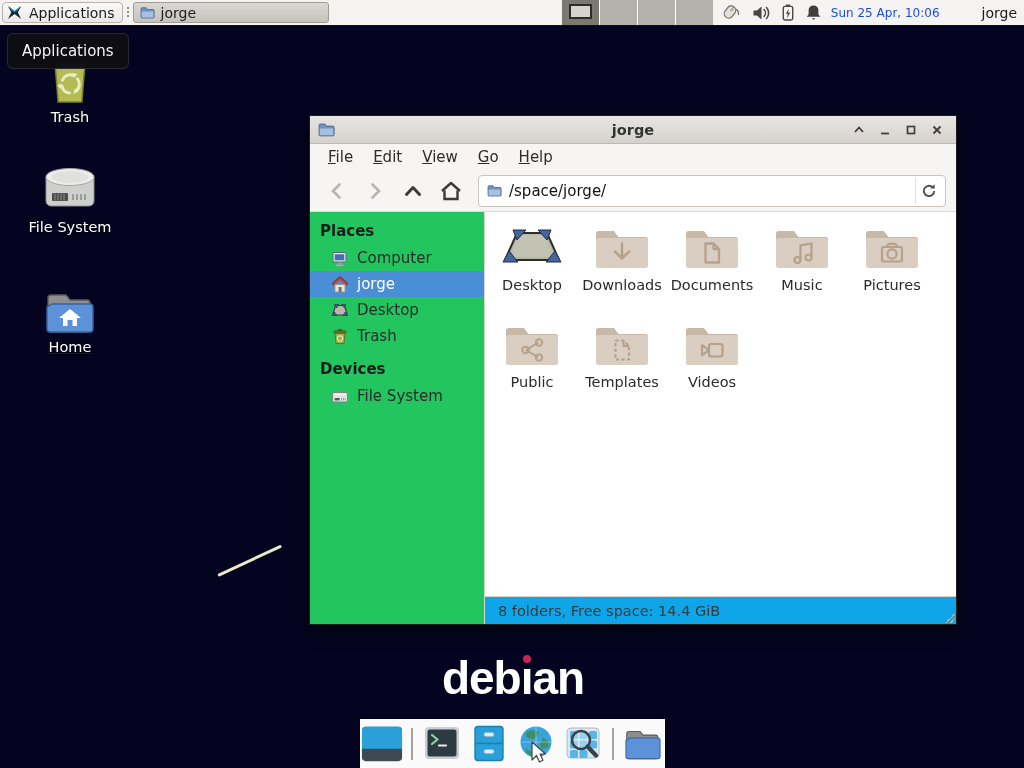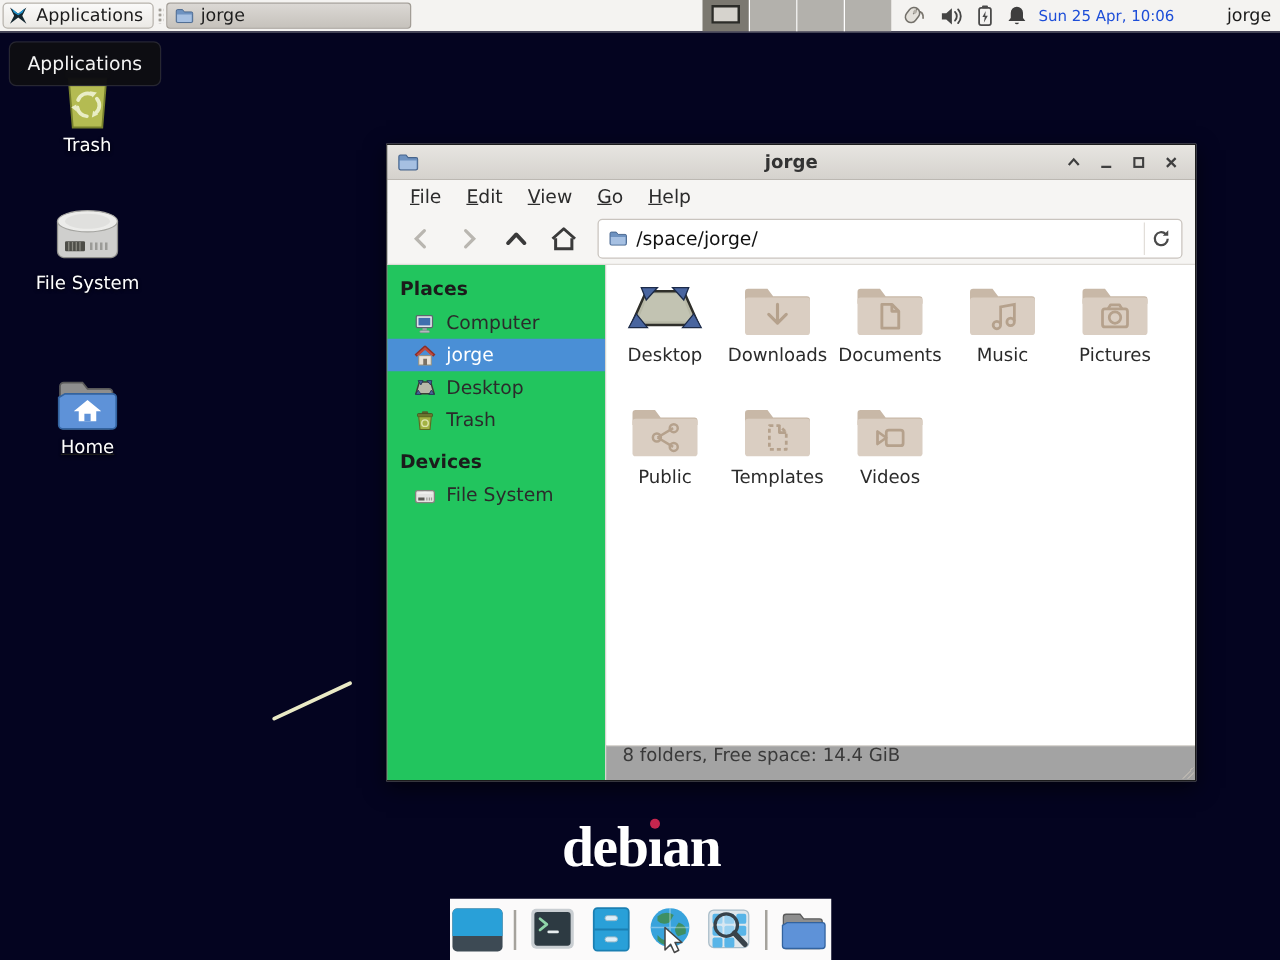--- a/index.html
+++ b/index.html
@@ -37,29 +37,29 @@
   .tooltip{position:absolute;left:7px;top:33px;padding:8px 14px;
     background:rgba(13,13,18,.97);border:1px solid rgba(90,90,110,.35);
     border-radius:6px;color:#f4f4f4;font-size:15px;z-index:40;}
 
   
   .desk-icon{position:absolute;width:92px;text-align:center;z-index:5;}
   .desk-icon .lbl{display:block;margin-top:4px;color:#fff;font-size:14.5px;
     text-shadow:0 1px 3px rgba(0,0,0,.9);}
   #desk-trash{left:24px;top:49px;}
   #desk-fs{left:24px;top:163px;}
-  #desk-home{left:24px;top:300px;text-decoration:underline;}
+  #desk-home{left:24px;top:289px;text-decoration:underline;}
 
   
   .artifact{position:absolute;left:218px;top:574px;width:70px;height:3px;
     background:#eaeac6;transform:rotate(-25deg);transform-origin:0 50%;border-radius:2px;}
 
   
   .wordmark{position:absolute;left:428px;top:655px;width:170px;text-align:center;
-    font-family:Liberation Serif, serif;font-weight:600;
+    font-family:Liberation Sans, sans-serif;font-weight:600;
     font-size:46px;color:#fff;letter-spacing:-1px;line-height:1;}
   .wordmark .di{position:relative;}
   .wordmark .di::after{content:'';position:absolute;left:2px;top:3px;width:8px;height:8px;
     border-radius:50%;background:#c4264e;}
 
   
   .window{position:absolute;left:309px;top:115px;width:648px;height:510px;
     background:#f6f5f3;border:1px solid #1d1d1d;box-sizing:border-box;
     box-shadow:0 5px 16px rgba(0,0,0,.6);display:flex;flex-direction:column;z-index:10;}
   .titlebar{height:27px;background:linear-gradient(#e7e5e1,#d5d2cd);
@@ -89,22 +89,22 @@
   .side-h{font-weight:bold;font-size:15px;color:#1b1b1b;padding:4px 0 5px 10px;}
   .side-row{display:flex;align-items:center;gap:8px;height:26px;padding-left:21px;
     font-size:15px;color:#2b2b2b;}
   .side-row.sel{background:#4a8fd6;color:#fff;}
   .right-col{flex:1;display:flex;flex-direction:column;min-width:0;}
   .filearea{flex:1;background:#fff;display:flex;flex-wrap:wrap;align-content:flex-start;
     padding:12px 0 0 2px;}
   .fitem{width:90px;height:97px;text-align:center;}
   .fitem svg{display:block;margin:0 auto;}
   .fitem .flbl{display:block;margin-top:3px;font-size:14.5px;color:#2b2b2b;}
-  .statusbar{height:27px;background:#a3a3a3;border-top:1px solid #d9d6d1;
-    display:flex;padding-left:13px;font-size:14.5px;color:#3a3a3a;
+  .statusbar{height:27px;background:#0ea5e9;border-top:1px solid #d9d6d1;
+    display:flex;align-items:center;padding-left:13px;font-size:14.5px;color:#3a3a3a;
     flex:none;position:relative;}
   .grip{position:absolute;right:1px;bottom:1px;width:10px;height:10px;
     background:linear-gradient(135deg,transparent 50%,#b9b5af 50%,#b9b5af 58%,transparent 58%,transparent 72%,#b9b5af 72%,#b9b5af 80%,transparent 80%);}
 
   
   .dock{position:absolute;left:360px;top:719px;width:305px;height:49px;
     background:#fbfafa;display:flex;align-items:center;justify-content:center;gap:5px;z-index:5;}
   .dock-btn{width:42px;height:42px;display:flex;align-items:center;justify-content:center;
     background:transparent;border:none;padding:0;}
   .dock-sep{width:2px;height:32px;background:#a5a29c;margin:0 3px;}

